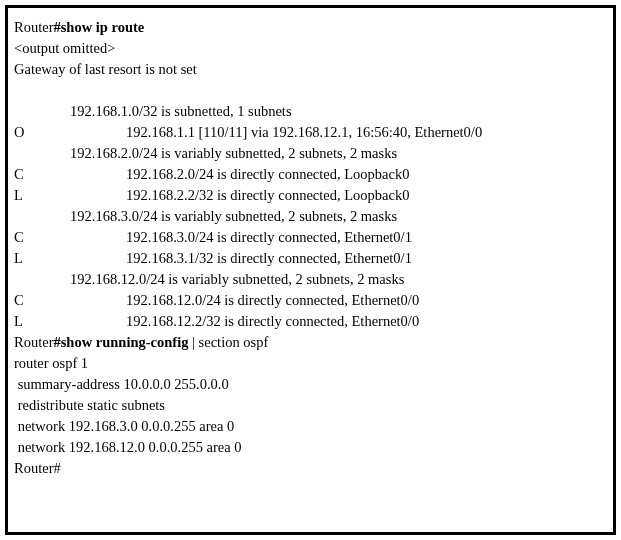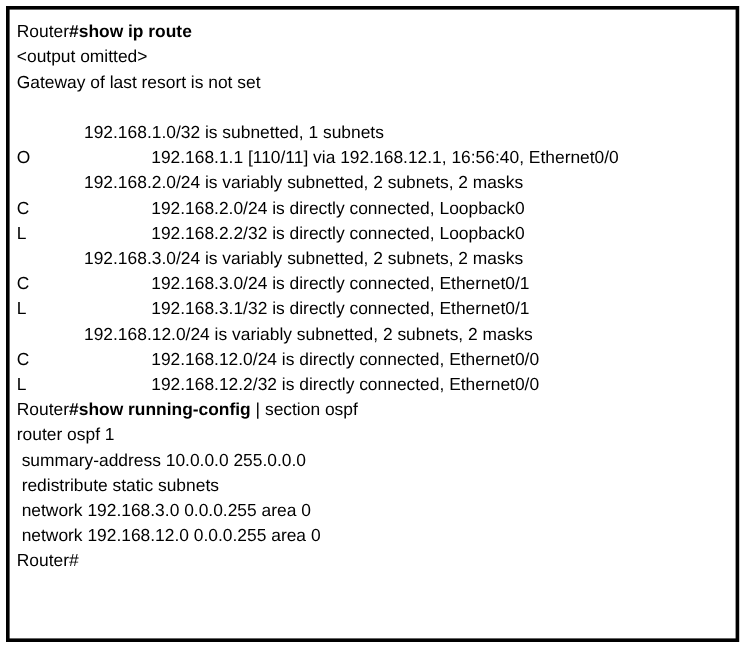--- a/index.html
+++ b/index.html
@@ -31,21 +31,21 @@
     padding: 9px 4px 4px 6px;
     font-family: "Liberation Sans", sans-serif;
     font-size: 14.5px;
     line-height: 21px;
     color: #000000;
     white-space: pre;
   }
   .line {
     height: 21px;
     white-space: pre;
-    font-family: Liberation Sans, sans-serif;
+    font-family: Liberation Serif, serif;
   }
   .line.blank {
     height: 21px;
   }
   .b {
     font-weight: bold;
   }
   .rc {
     display: inline-block;
     width: 56px;

